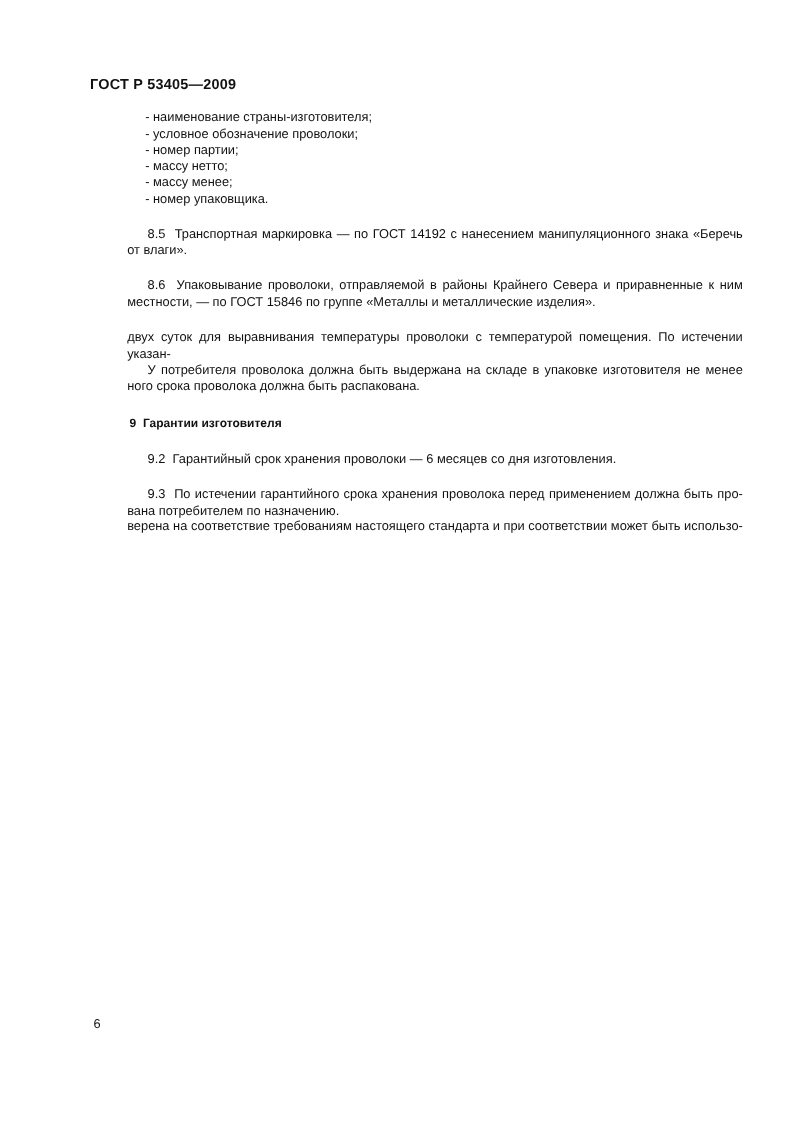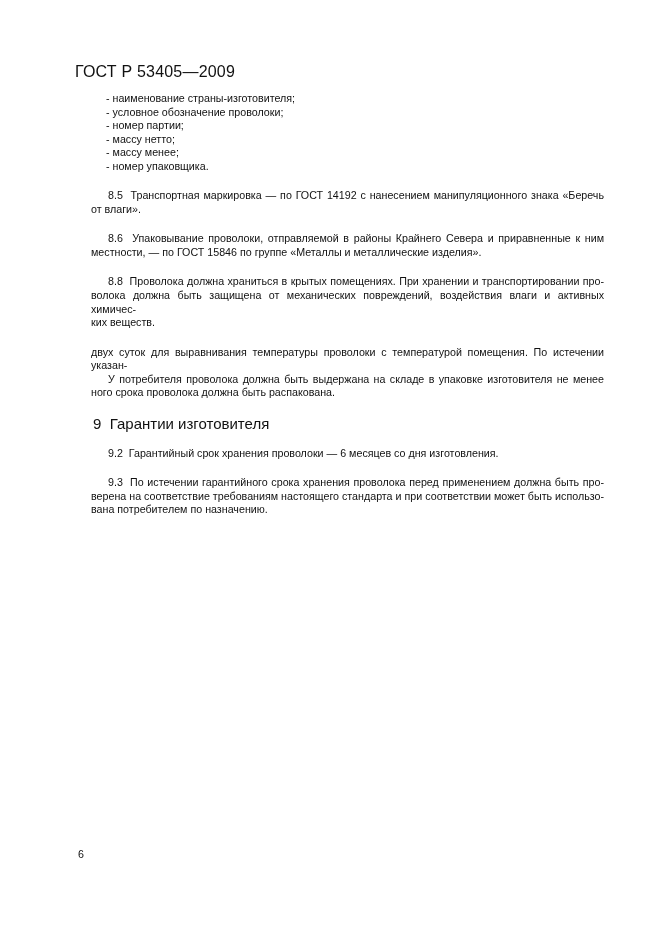--- a/index.html
+++ b/index.html
@@ -13,28 +13,28 @@
     height: 936px;
     background: #ffffff;
     overflow: hidden;
     font-family: "Liberation Sans", sans-serif;
     color: #111111;
   }
   .doc-header {
     position: absolute;
     left: 75px;
     top: 63px;
-    font-size: 16px;
-    font-weight: 400;
+    font-size: 12px;
+    font-weight: 700;
     letter-spacing: 0.2px;
     white-space: nowrap;
   }
   .content {
     position: absolute;
-    left: 75px;
+    left: 90px;
     top: 92px;
     width: 545px;
     font-size: 10.7px;
     line-height: 13.55px;
   }
   .list-item {
     padding-left: 31px;
     text-align: left;
   }
   .paragraph {
@@ -46,23 +46,23 @@
   }
   .pline.first-indent {
     text-indent: 17px;
   }
   .pline.last {
     text-align-last: left;
   }
   .section-heading {
     margin: 4px 0 10px 0;
     padding-left: 18px;
-    font-size: 15px;
+    font-size: 10px;
     line-height: 15px;
-    font-weight: 400;
+    font-weight: 700;
   }
   .page-number {
     position: absolute;
     left: 78px;
     top: 848px;
     font-size: 10.7px;
   }
 </style>
 </head>
 <body>
@@ -86,42 +86,37 @@
         <div class="pline first-indent">8.5&nbsp; Транспортная маркировка — по ГОСТ 14192 с нанесением манипуляционного знака «Беречь</div>
         <div class="pline last">от влаги».</div>
       </div>
 
     <div class="paragraph">
         <div class="pline first-indent">8.6&nbsp; Упаковывание проволоки, отправляемой в районы Крайнего Севера и приравненные к ним</div>
         <div class="pline last">местности, — по ГОСТ 15846 по группе «Металлы и металлические изделия».</div>
       </div>
 
 
-    <div class="paragraph">
-        <div class="pline first-indent">8.8&nbsp; Проволока должна храниться в крытых помещениях. При хранении и транспортировании про-</div>
-        <div class="pline">волока должна быть защищена от механических повреждений, воздействия влаги и активных химичес-</div>
-        <div class="pline last">ких веществ.</div>
-      </div>
 
     <div class="paragraph">
         <div class="pline">двух суток для выравнивания температуры проволоки с температурой помещения. По истечении указан-</div>
         <div class="pline first-indent">У потребителя проволока должна быть выдержана на складе в упаковке изготовителя не менее</div>
         <div class="pline last">ного срока проволока должна быть распакована.</div>
       </div>
 
     <h2 class="section-heading">9&nbsp;&nbsp;Гарантии изготовителя</h2>
 
 
     <div class="paragraph">
         <div class="pline first-indent last">9.2&nbsp; Гарантийный срок хранения проволоки — 6 месяцев со дня изготовления.</div>
       </div>
 
     <div class="paragraph">
         <div class="pline first-indent">9.3&nbsp; По истечении гарантийного срока хранения проволока перед применением должна быть про-</div>
+        <div class="pline last">вана потребителем по назначению.</div>
         <div class="pline">верена на соответствие требованиям настоящего стандарта и при соответствии может быть использо-</div>
-        <div class="pline last">вана потребителем по назначению.</div>
       </div>
 
   </div>
 
   <div class="page-number">6</div>
 
 </div>
 
 </body></html>

